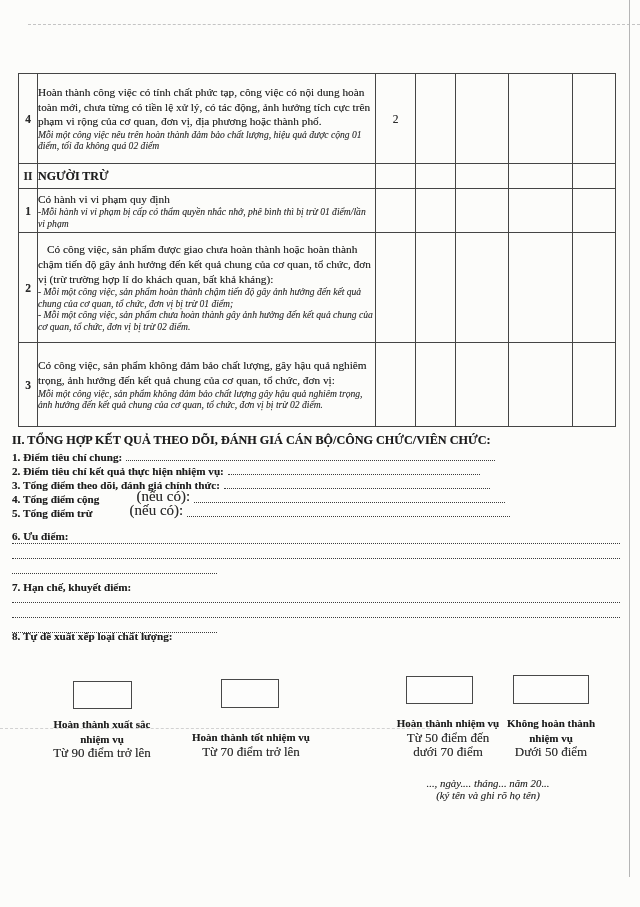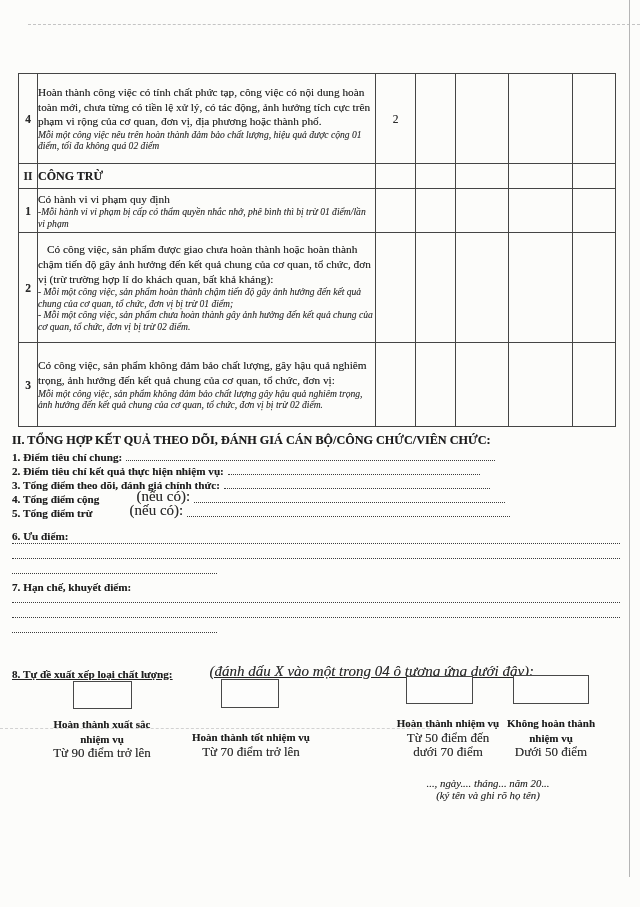--- a/index.html
+++ b/index.html
@@ -64,21 +64,21 @@
           <div class="t-note">Mỗi một công việc nêu trên hoàn thành đảm bảo chất lượng, hiệu quả được cộng 01 điểm, tối đa không quá 02 điểm</div>
         </td>
         <td class="score-cell">2</td>
         <td></td>
         <td></td>
         <td></td>
         <td></td>
       </tr>
       <tr style="height:25px;">
         <td class="no-cell">II</td>
-        <td class="section-head">CÔNG TRỪ</td>
+        <td class="section-head">NGƯỜI TRỪ</td>
         <td></td>
         <td></td>
         <td></td>
         <td></td>
         <td></td>
       </tr>
       <tr style="height:44px;">
         <td class="no-cell">1</td>
         <td class="content-cell">
           <div class="t-main">Có hành vi vi phạm quy định</div>
@@ -150,23 +150,22 @@
   <div class="dotline" style="top:558px;width:608px;"></div>
   <div class="dotline" style="top:573px;width:205px;"></div>
 
   <div class="sum-item" style="top:580px;width:250px;">
     <span class="sum-label">7. Hạn chế, khuyết điểm:</span>
   </div>
   <div class="dotline" style="top:602px;width:608px;"></div>
   <div class="dotline" style="top:617px;width:608px;"></div>
   <div class="dotline" style="top:632px;width:205px;"></div>
 
-  <div class="sum-item" style="top:667px;width:620px;text-decoration:underline;">
+  <div class="sum-item" style="top:629px;width:620px;">
     <span class="sum-label">8. Tự đề xuất xếp loại chất lượng:</span>
-    <span class="sum-suffix it">(đánh dấu X vào một trong 04 ô tương ứng dưới đây):</span>
   </div>
 
   <div class="ckbox" style="left:73px;top:681px;width:57px;height:26px;"></div>
   <div class="ckbox" style="left:221px;top:679px;width:56px;height:27px;"></div>
   <div class="ckbox" style="left:406px;top:676px;width:65px;height:26px;"></div>
   <div class="ckbox" style="left:513px;top:675px;width:74px;height:27px;"></div>
 
   <div class="rating-label" style="left:27px;top:717px;">
     <div class="rl-b">Hoàn thành xuất sắc</div>
     <div class="rl-b">nhiệm vụ</div>

